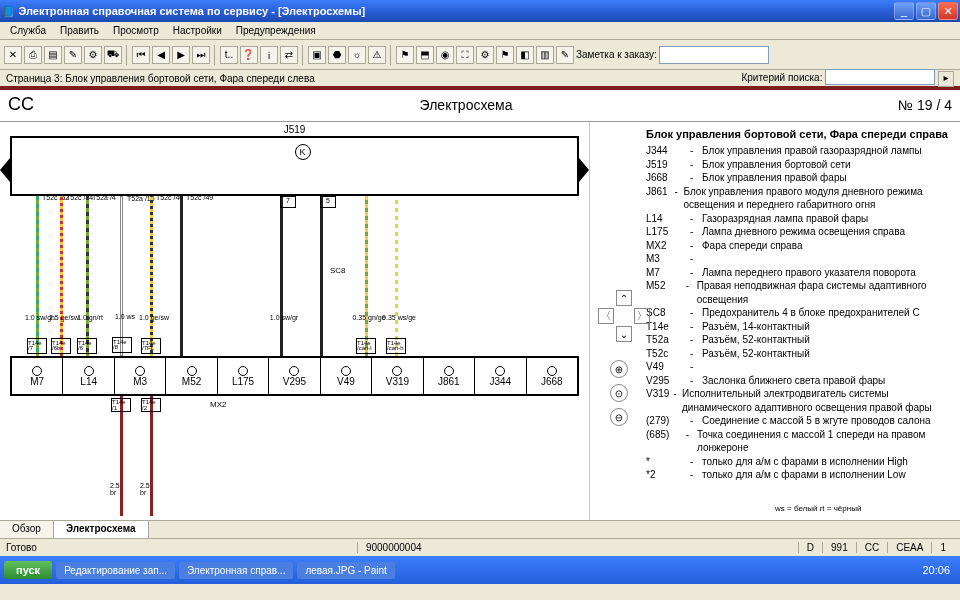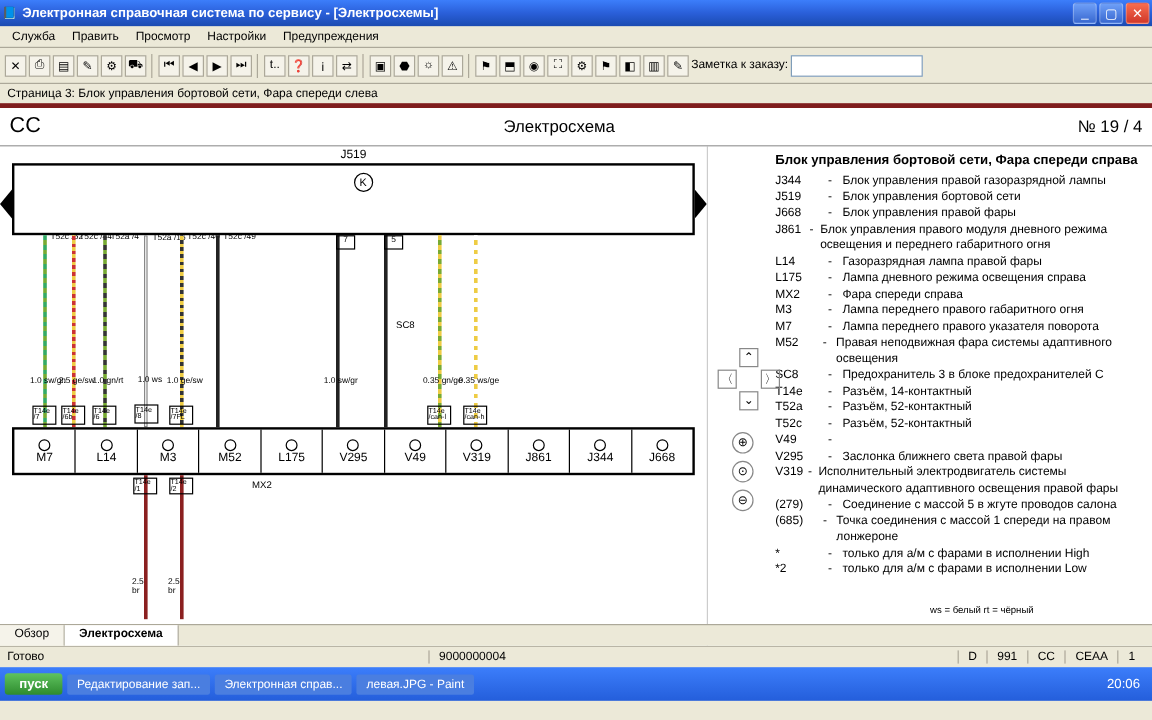--- a/index.html
+++ b/index.html
@@ -116,20 +116,25 @@
     <div class="btn">⚑</div>
     <div class="btn">◧</div>
     <div class="btn">▥</div>
     <div class="btn">✎</div>
     <span class="label">Заметка к заказу:</span>
     <input style="">
   </div>
 
 <div class="subbar">
   <span>Страница 3: Блок управления бортовой сети, Фара спереди слева</span>
+  <div>
+    <span>Критерий поиска:</span>
+    <input style="">
+    <span class="btn" style="display:inline-block;width:16px;height:16px;border:1px solid #aca899;text-align:center">▸</span>
+  </div>
 </div>
 
 <div class="content">
   <div class="doc-header">
     <span class="cc">CC</span>
     <span class="title">Электросхема</span>
     <span class="pageno">№  19 / 4</span>
   </div>
 
   <div class="doc-left">
@@ -320,36 +325,35 @@
           <span>Лампа дневного режима освещения справа</span>
         </div>
         <div class="legend-row">
           <span class="k">MX2</span>
           <span class="d">-</span>
           <span>Фара спереди справа</span>
         </div>
         <div class="legend-row">
           <span class="k">M3</span>
           <span class="d">-</span>
-          <span>Лампа переднего правого габаритного огня</span>
         </div>
         <div class="legend-row">
           <span class="k">M7</span>
           <span class="d">-</span>
           <span>Лампа переднего правого указателя поворота</span>
         </div>
         <div class="legend-row">
           <span class="k">M52</span>
           <span class="d">-</span>
           <span>Правая неподвижная фара системы адаптивного освещения</span>
         </div>
         <div class="legend-row">
           <span class="k">SC8</span>
           <span class="d">-</span>
-          <span>Предохранитель 3 в блоке предохранителей C</span>
+          <span>Предохранитель 4 в блоке предохранителей C</span>
         </div>
         <div class="legend-row">
           <span class="k">T14e</span>
           <span class="d">-</span>
           <span>Разъём, 14-контактный</span>
         </div>
         <div class="legend-row">
           <span class="k">T52a</span>
           <span class="d">-</span>
           <span>Разъём, 52-контактный</span>

